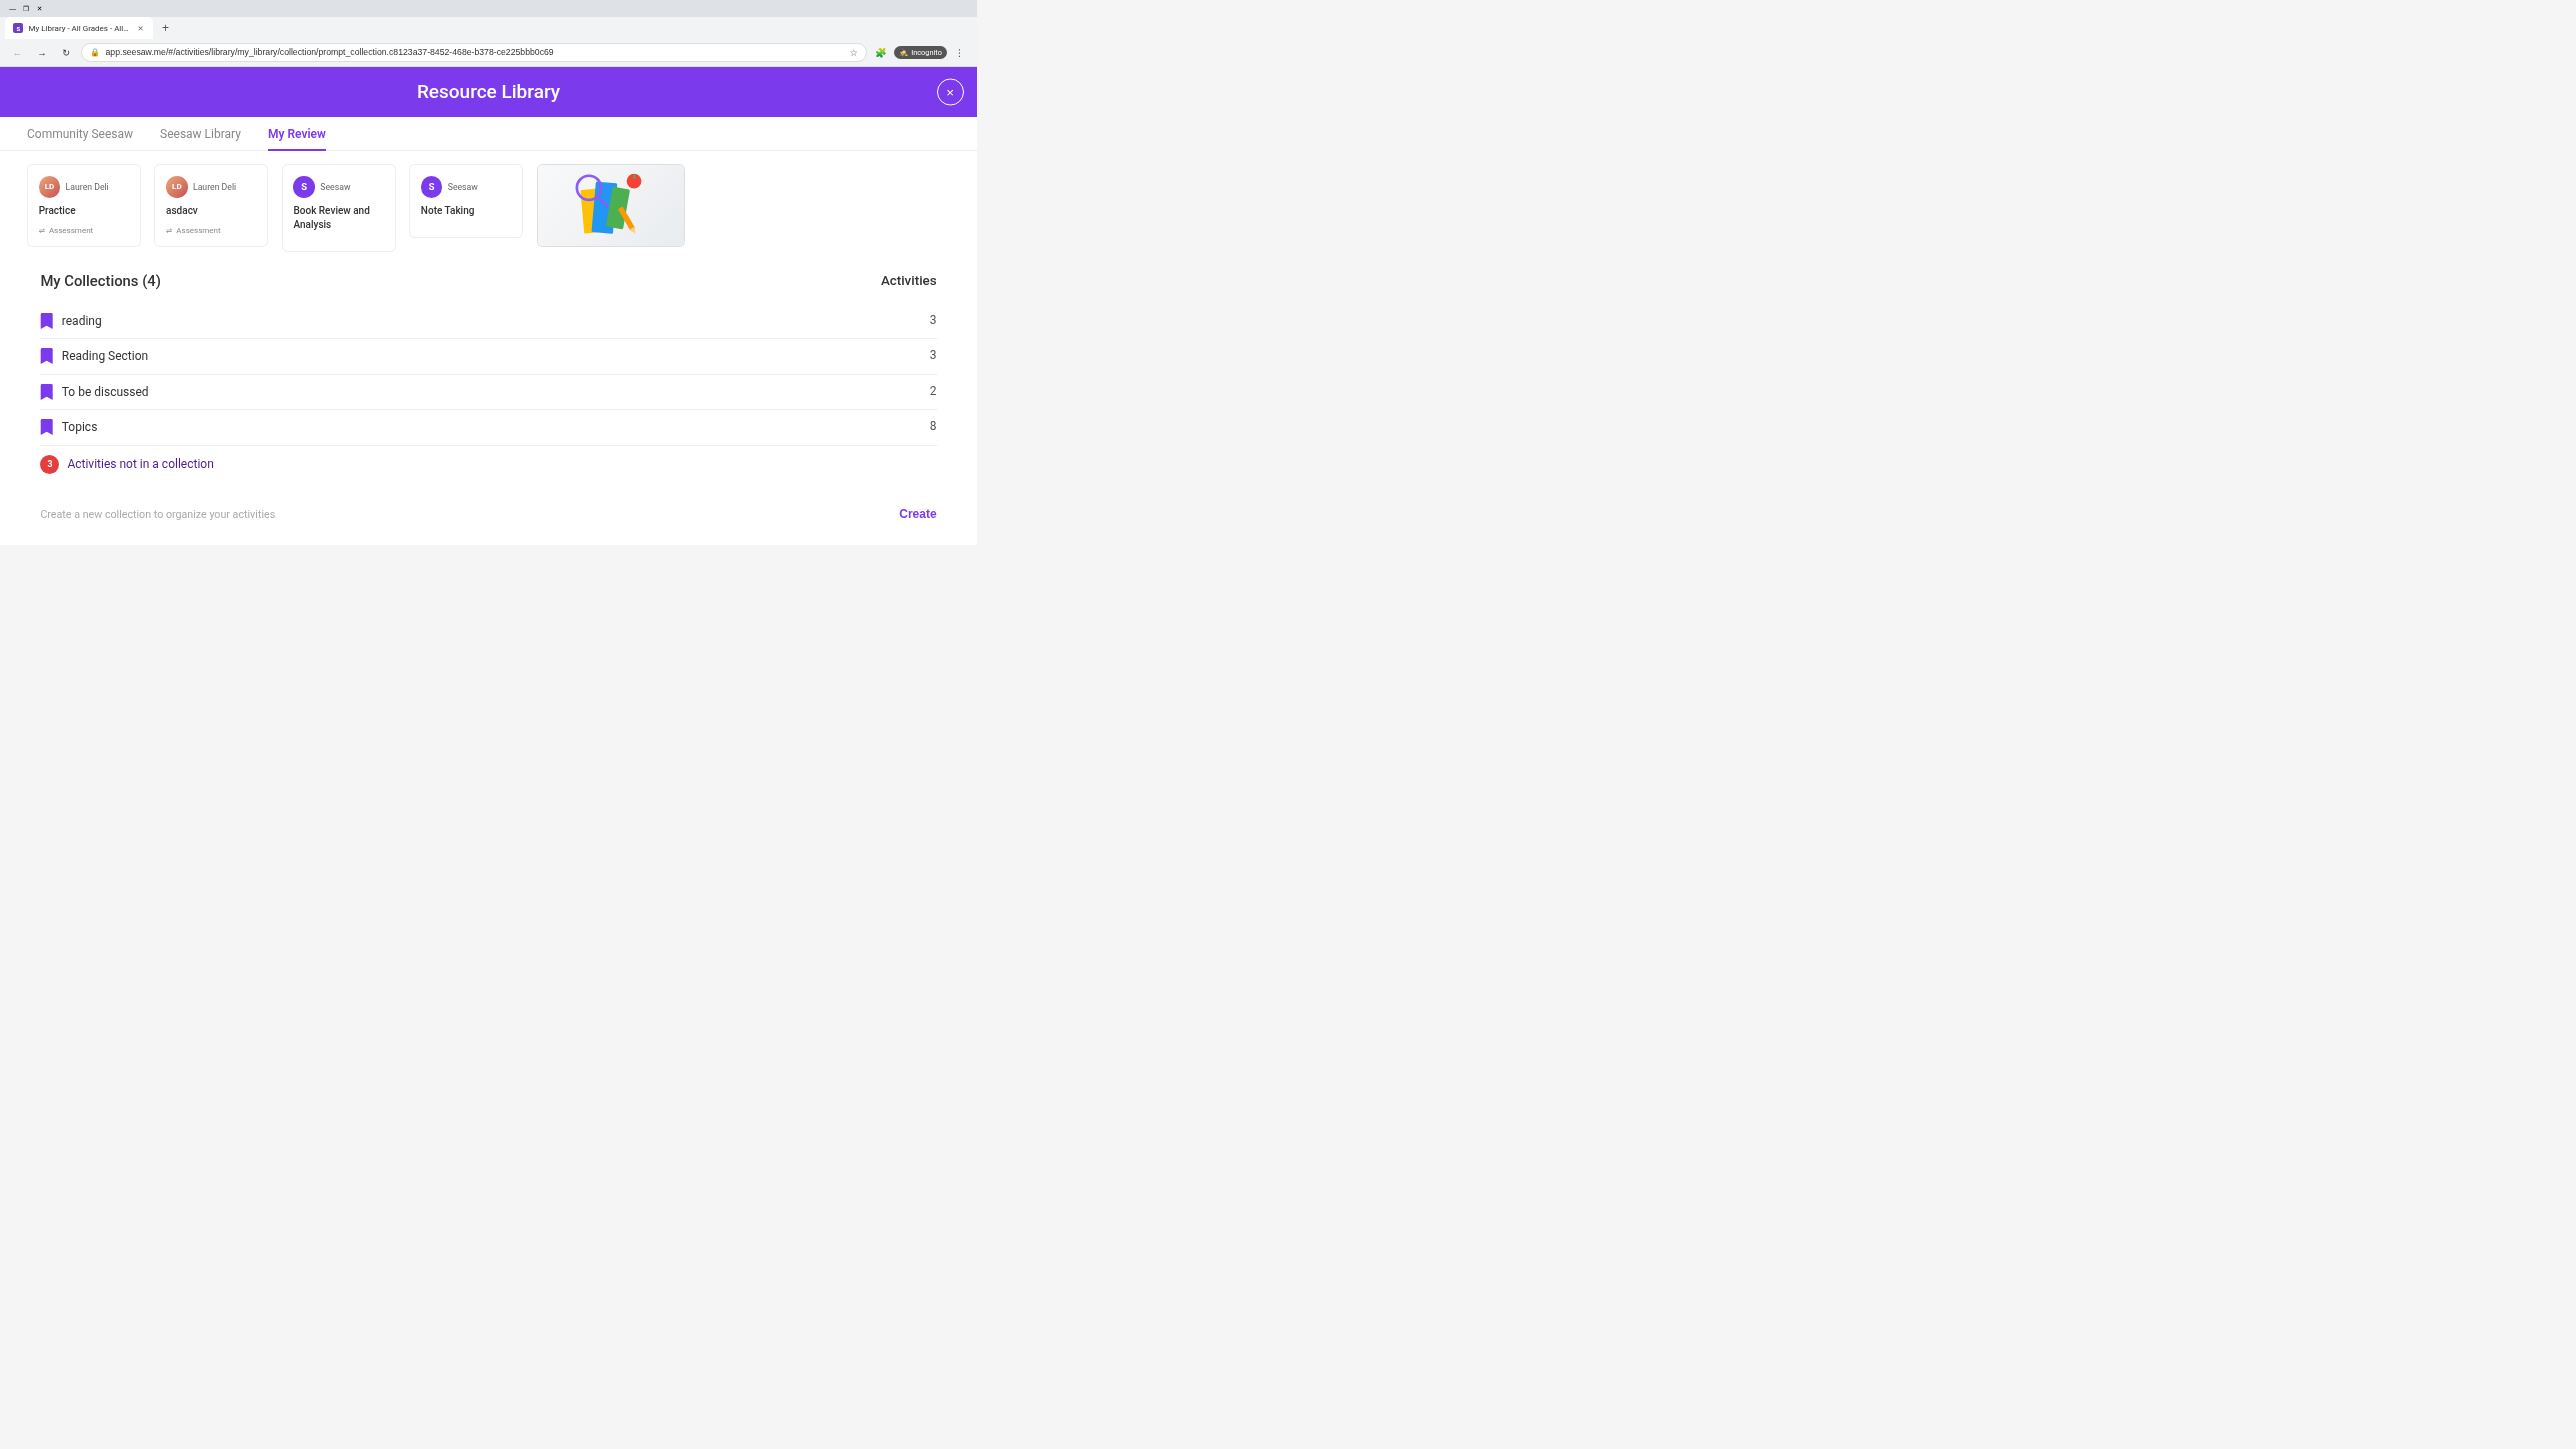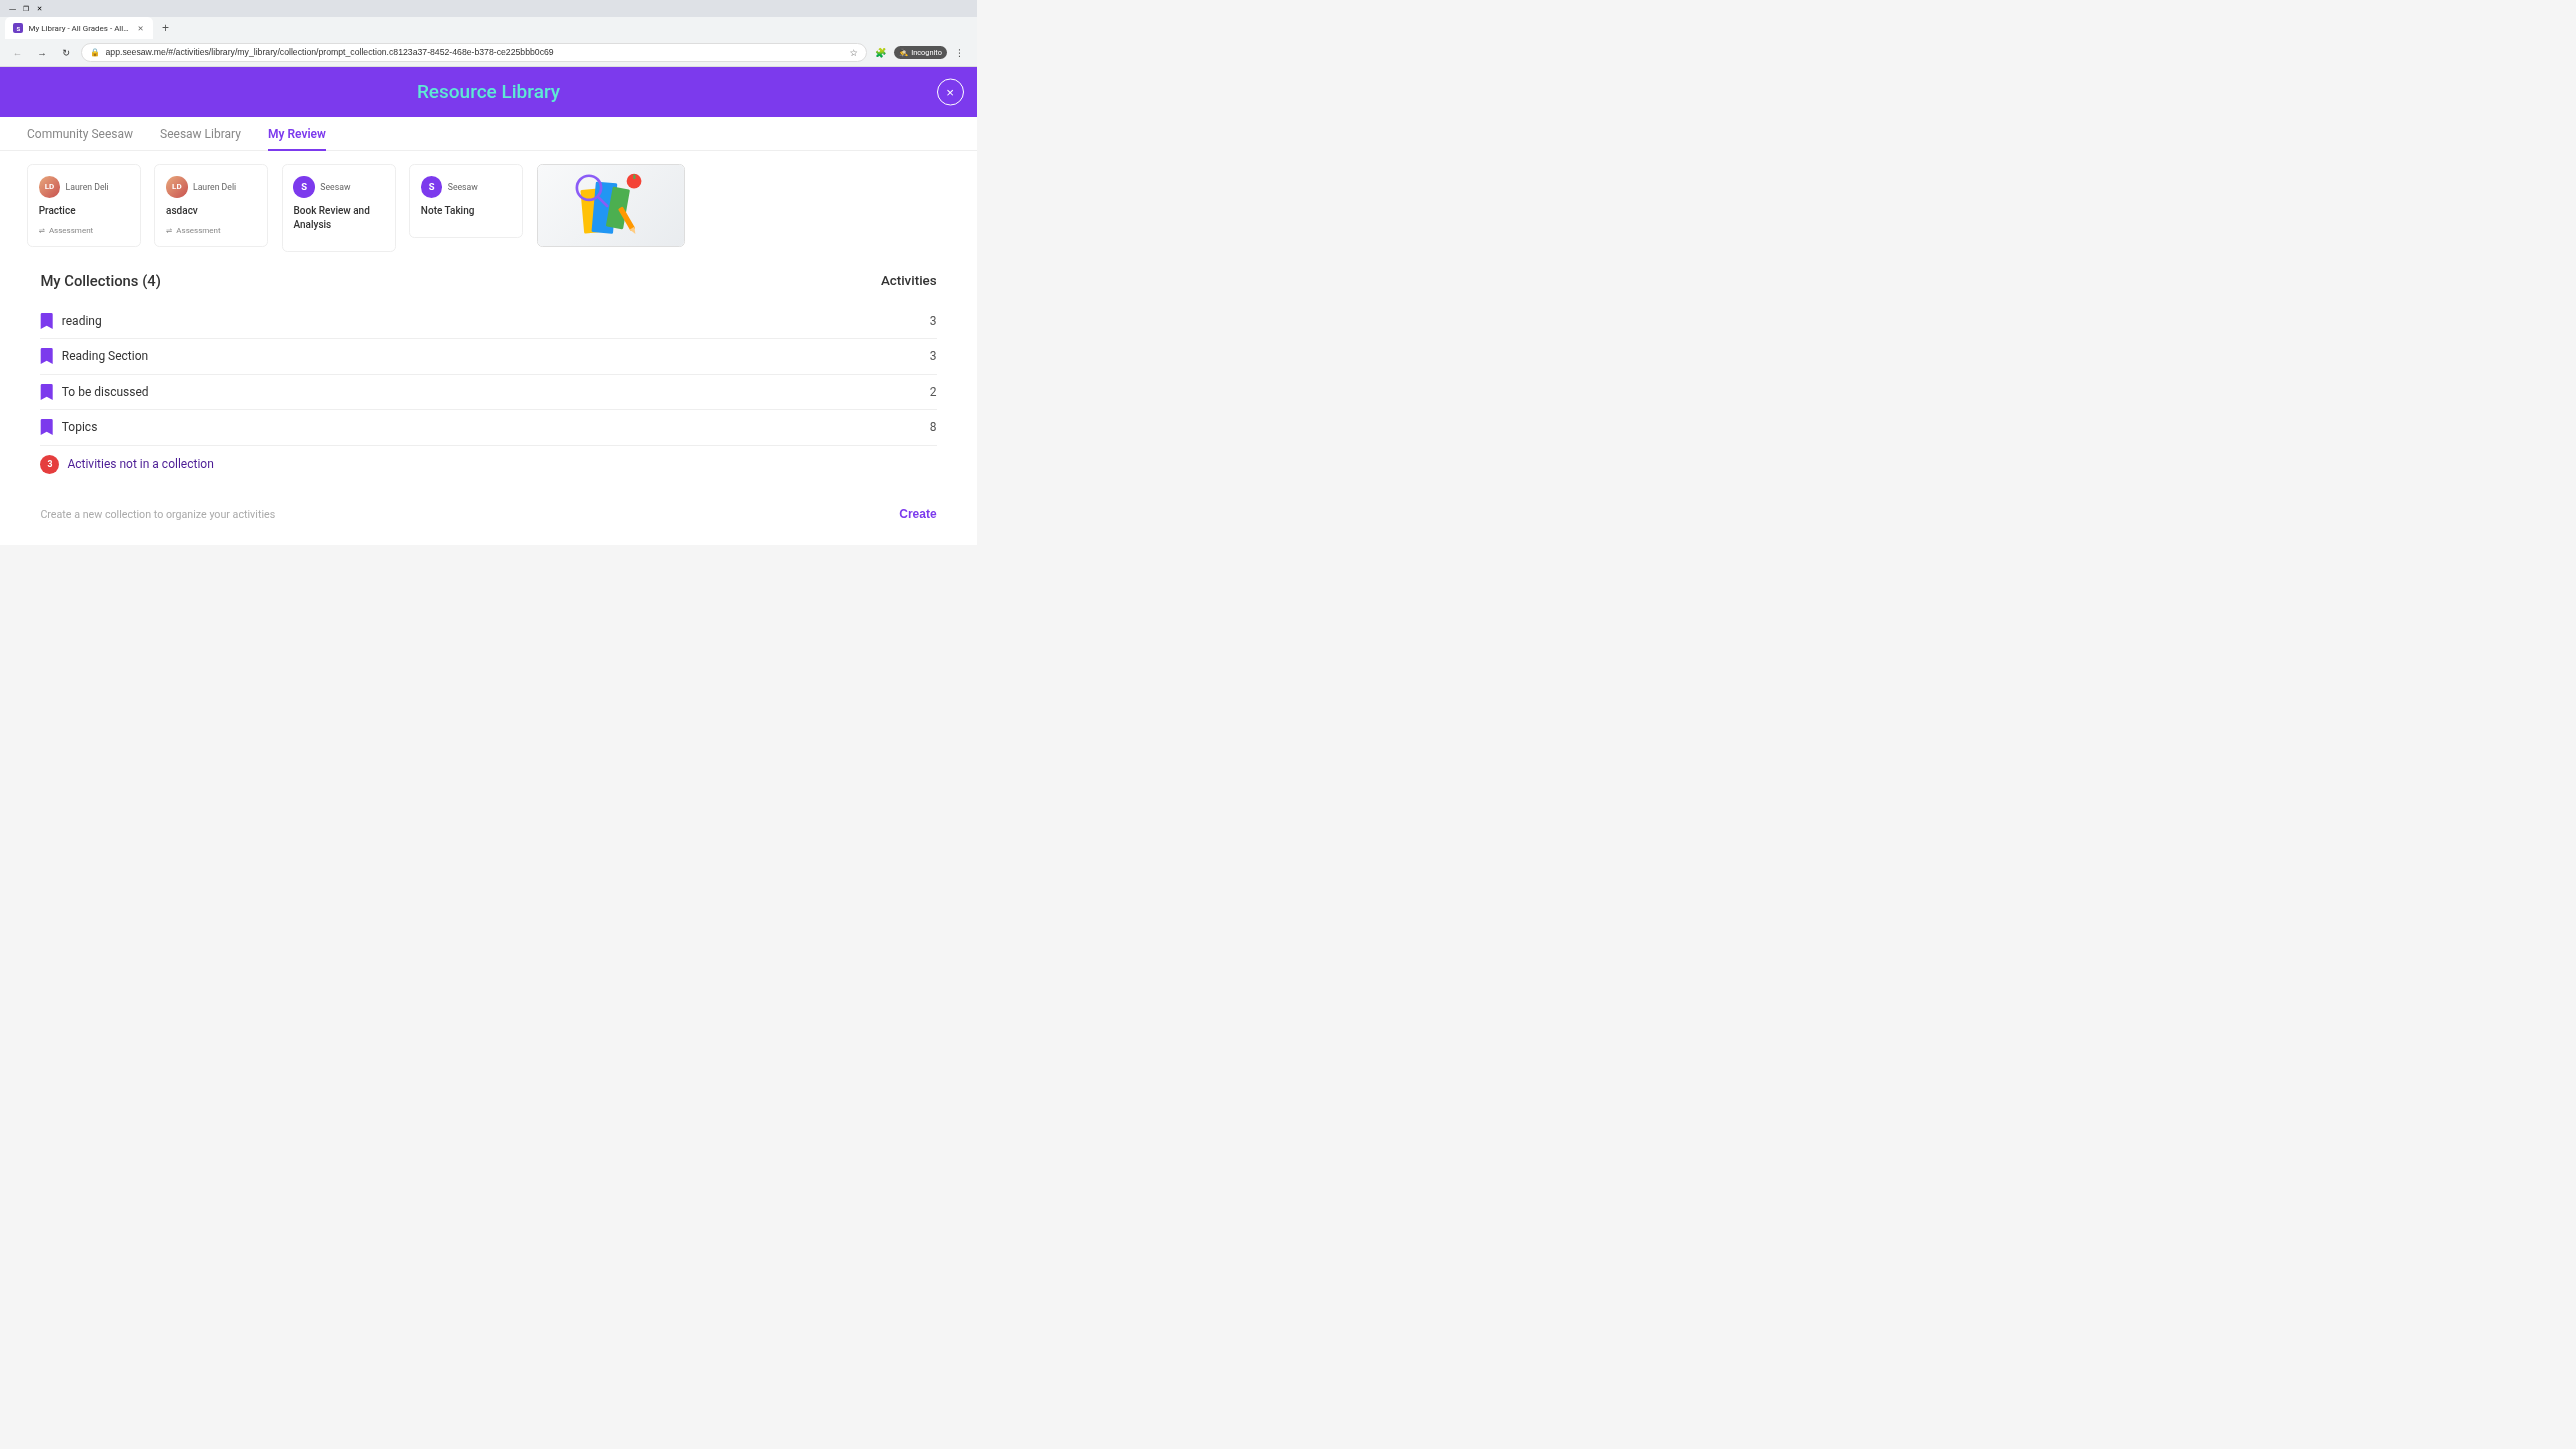--- a/index.html
+++ b/index.html
@@ -191,21 +191,21 @@
     }
 
     
     .app-header {
       background: #7c3aed;
       padding: 13.4px 0;
       text-align: center;
       position: relative;
     }
     .header-title {
-      color: #5eead4;
+      color: #ffffff;
       font-size: 19px;
       font-weight: 500;
     }
     .close-btn {
       position: absolute;
       right: 13.4px;
       top: 50%;
       transform: translateY(-50%);
       width: 27px;
       height: 27px;
@@ -352,21 +352,21 @@
       font-weight: 500;
     }
     .activities-label {
       font-size: 13.4px;
       color: #333;
       font-weight: 500;
     }
 
     .collection-item {
       display: flex;
-      align-items: center;
+      align-items: flex-start;
       justify-content: space-between;
       padding: 9.4px 13.4px;
       cursor: pointer;
       border-radius: 4px;
     }
 
     .collection-left {
       display: flex;
       align-items: center;
       gap: 8px;

